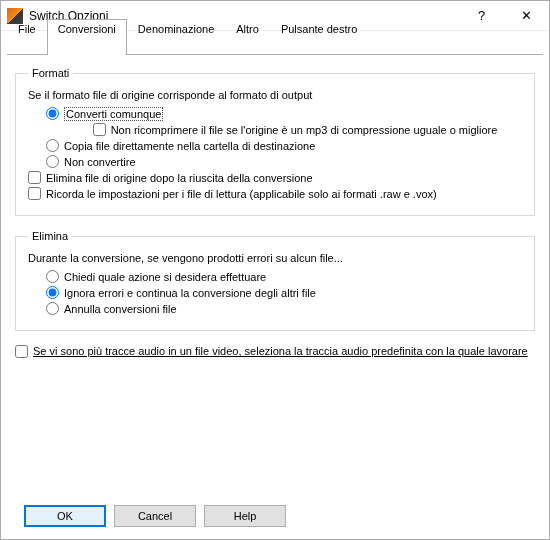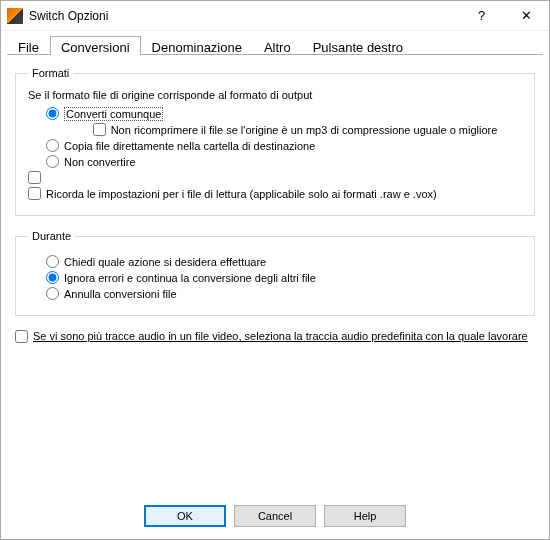--- a/index.html
+++ b/index.html
@@ -60,25 +60,25 @@
     height: 24px;
   }
   .tabs::after {
     content: "";
     position: absolute;
     left: 6px; right: 6px; bottom: 0;
     height: 1px;
     background: #acacac;
   }
   .tab {
-    padding: 3px 10px 0 10px;
+    padding: 3px 10px 20px 10px;
     border: 1px solid transparent;
     border-bottom: none;
     position: relative;
-    font-size: 13px;
+    font-size: 11px;
     cursor: default;
   }
   .tab.active {
     border-color: #acacac;
     background: #fff;
     z-index: 2;
   }
   .tab.active::after {
     content: "";
     position: absolute;
@@ -117,23 +117,23 @@
     padding: 0 1px;
   }
   .free-check {
     display: flex;
     align-items: flex-start;
     margin: 0 0 6px 0;
     text-decoration: underline;
   }
   .button-bar {
     display: flex;
-    justify-content: center;
+    justify-content: flex-start;
     gap: 8px;
-    padding: 10px 14px 12px 14px;
+    padding: 10px 14px 12px 23px;
   }
   .btn {
     min-width: 82px;
     height: 22px;
     font-size: 11px;
     font-family: inherit;
     background: #e1e1e1;
     border: 1px solid #adadad;
     cursor: default;
     padding: 0 10px;
@@ -194,31 +194,33 @@
         <label>Copia file direttamente nella cartella di destinazione</label>
       </div>
 
       <div class="row indent-1">
         <input type="radio" name="fmt" style="">
         <label>Non convertire</label>
       </div>
 
       <div class="row">
         <input type="checkbox" style="">
+        <label>Elimina file di origine dopo la riuscita della conversione</label>
       </div>
 
       <div class="row">
         <input type="checkbox" style="">
         <label>Ricorda le impostazioni per i file di lettura (applicabile solo ai formati .raw e .vox)</label>
       </div>
     </fieldset>
 
     <fieldset class="group">
-      <legend>Durante</legend>
-
+      <legend>Elimina</legend>
+
+      <div class="intro">Durante la conversione, se vengono prodotti errori su alcun file...</div>
 
       <div class="row indent-1">
         <input type="radio" name="err" style="">
         <label>Chiedi quale azione si desidera effettuare</label>
       </div>
 
       <div class="row indent-1">
         <input type="radio" name="err" checked="" style="">
         <label>Ignora errori e continua la conversione degli altri file</label>
       </div>

